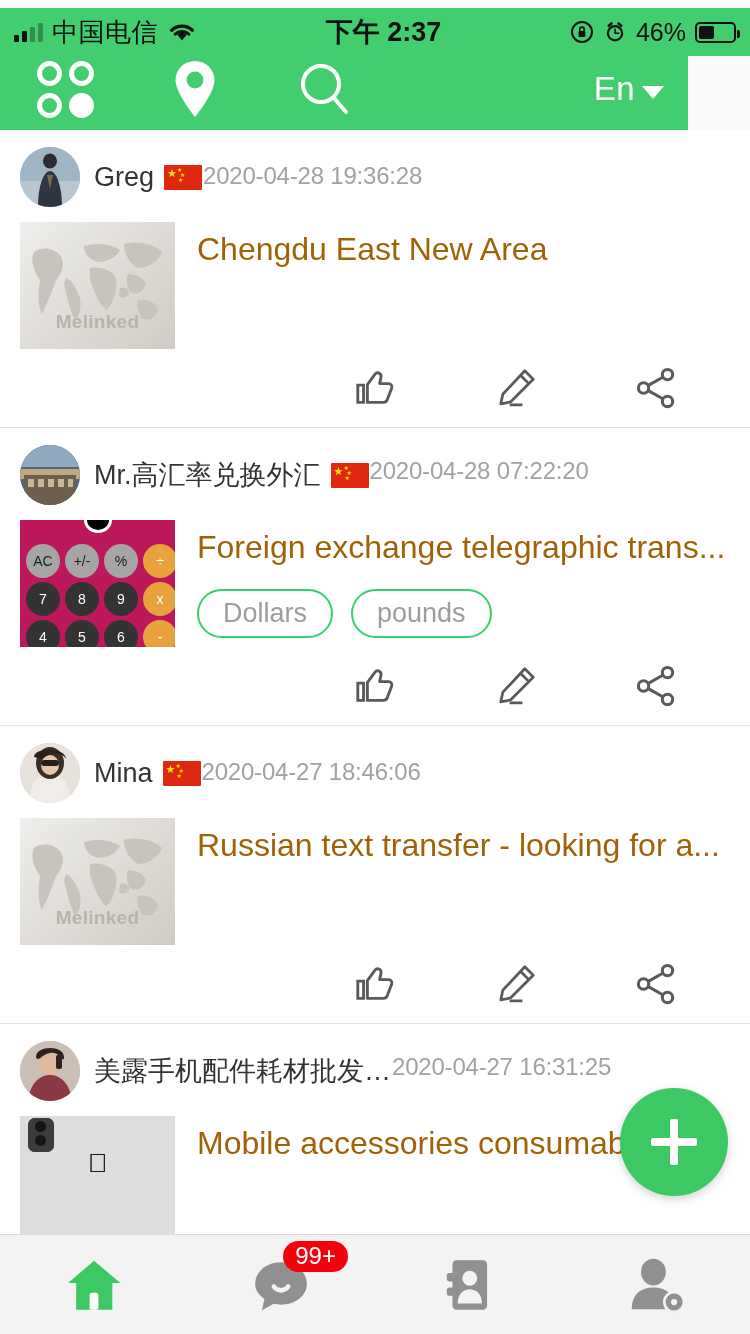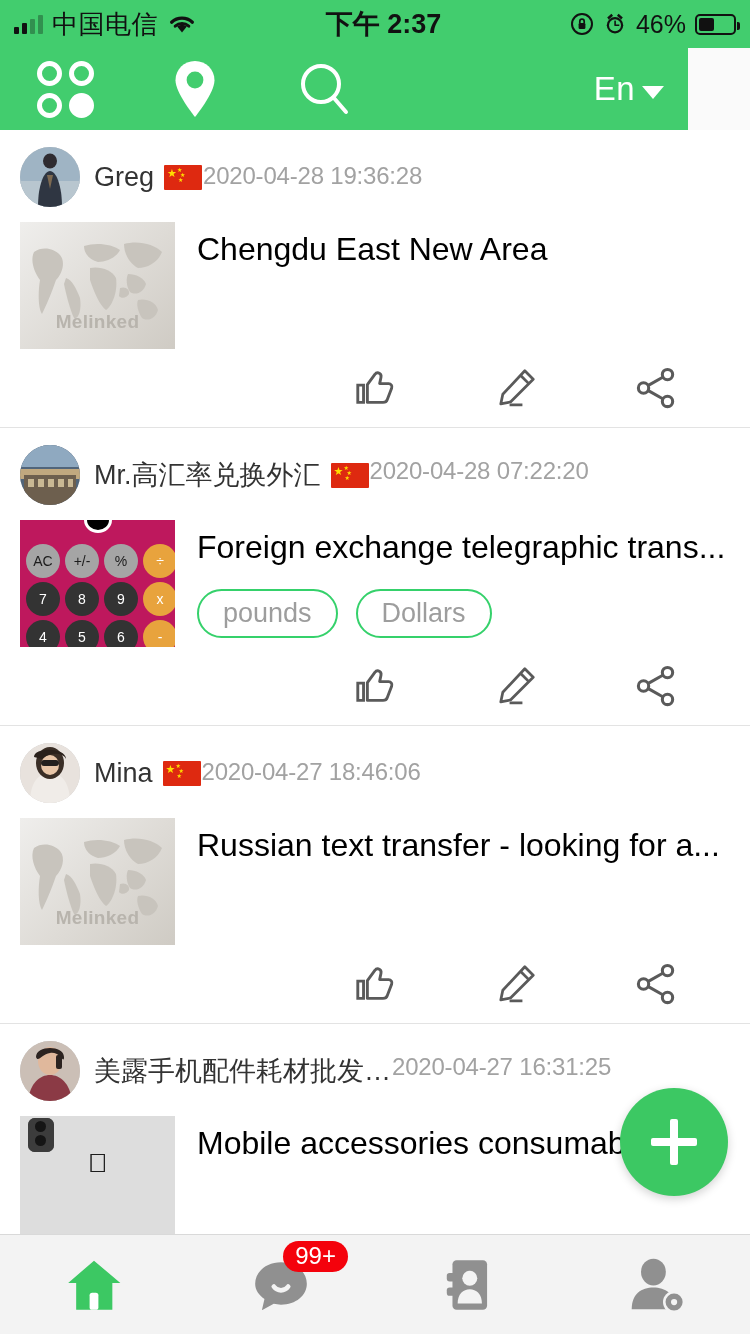--- a/index.html
+++ b/index.html
@@ -6,21 +6,21 @@
   html, body {
     width:750px; height:1334px;
     font-family:"Liberation Sans", sans-serif;
     background:#ffffff;
     overflow:hidden;
   }
   #app { position:relative; width:750px; height:1334px; background:#fafafa; }
 
   
   .statusbar {
-    position:absolute; top:0; left:0; width:750px; height:48px;
+    position:absolute; top:8px; left:0; width:750px; height:48px;
     background:#42cd6e; color:#111;
     display:flex; align-items:center; padding:0 14px;
   }
   .sb-left  { display:flex; align-items:center; gap:9px; flex:0 0 auto; }
   .sb-mid   { flex:1 1 auto; display:flex; justify-content:center; align-items:flex-end; }
   .sb-right { display:flex; align-items:center; gap:9px; flex:0 0 auto; }
   .sb-carrier { font-size:26px; letter-spacing:.5px; color:#111; font-weight:400; }
   .sb-time { font-size:27px; font-weight:700; color:#111; letter-spacing:0px; }
   .sb-pct  { font-size:25px; font-weight:500; color:#111; }
 
@@ -77,21 +77,21 @@
   .flag .s2 { position:absolute; left:13px; top:2px; color:#ffde00; font-size:6px; line-height:6px; }
   .flag .s3 { position:absolute; left:16px; top:7px; color:#ffde00; font-size:6px; line-height:6px; }
   .flag .s4 { position:absolute; left:14px; top:12px; color:#ffde00; font-size:6px; line-height:6px; }
   .ph-time { font-size:24px; color:#a2a2a2; letter-spacing:-.2px; }
 
   .post-body { display:flex; gap:22px; padding-top:12px; }
   .thumb { width:155px; height:127px; flex:0 0 155px; overflow:hidden;
            position:relative; background:#ddd; }
   .thumb svg, .thumb .calc, .thumb .phones { width:100%; height:100%; display:block; }
   .post-main { flex:1 1 auto; min-width:0; padding-top:8px; }
-  .post-title { font-size:32px; color:#000000; line-height:1.22;
+  .post-title { font-size:32px; color:#a16207; line-height:1.22;
                 white-space:nowrap; overflow:hidden; text-overflow:ellipsis; }
   .tags { display:flex; gap:18px; margin-top:22px; }
   .tag { border:2px solid #35d16b; border-radius:30px; padding:7px 24px;
          font-size:27px; color:#9d9d9d; white-space:nowrap; cursor:pointer; }
 
   .post-actions { display:flex; justify-content:flex-end; align-items:center;
                   gap:0; height:78px; padding-right:4px; }
   .act { width:140px; display:flex; align-items:center; justify-content:center;
          cursor:pointer; }
   .act svg { display:block; }
@@ -346,22 +346,22 @@
             <div class="key orange" style="left:123px;top:62px; width:34px; height:34px;">x</div>
             <div class="key dark" style="left:6px;  top:100px;width:34px; height:34px;">4</div>
             <div class="key dark" style="left:45px; top:100px;width:34px; height:34px;">5</div>
             <div class="key dark" style="left:84px; top:100px;width:34px; height:34px;">6</div>
             <div class="key orange" style="left:123px;top:100px;width:34px; height:34px;">-</div>
           </div>
         </div>
         <div class="post-main">
           <div class="post-title">Foreign exchange telegraphic trans...</div>
           <div class="tags">
+            <span class="tag">Dollars</span>
             <span class="tag">pounds</span>
-            <span class="tag">Dollars</span>
           </div>
         </div>
       </div>
 
       <div class="post-actions">
         <div class="act">
           <svg width="46" height="46" viewBox="0 0 24 24">
             <path d="M2.5 10.5h3v9h-3z" fill="none" stroke="#5a5a5a" stroke-width="1.5"></path>
             <path d="M7.5 19.5h8.2c1 0 1.9-.6 2.2-1.5l2.3-6c.4-1.1-.4-2.3-1.6-2.3h-4.7l.7-3.3c.2-1-.3-2-1.3-2.3-.7-.2-1.4.1-1.8.7L7.5 10.2z" fill="none" stroke="#5a5a5a" stroke-width="1.5" stroke-linejoin="round"></path>
           </svg>

